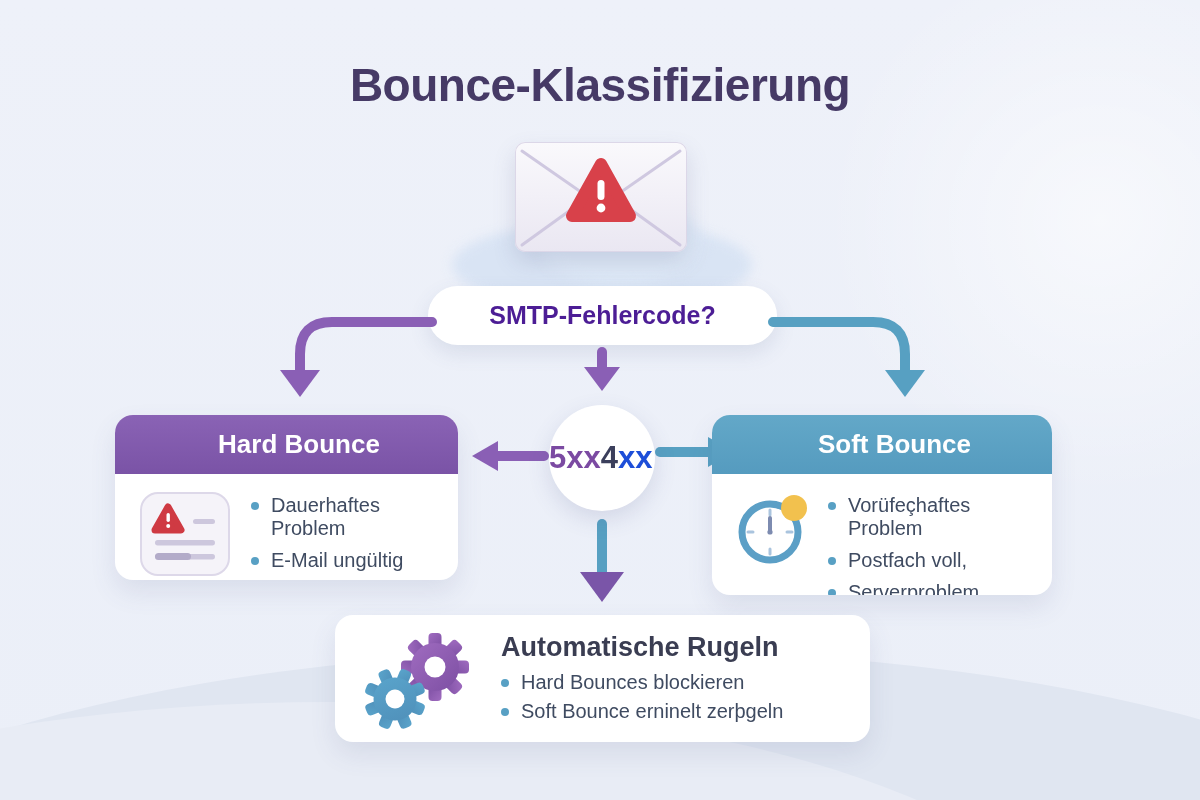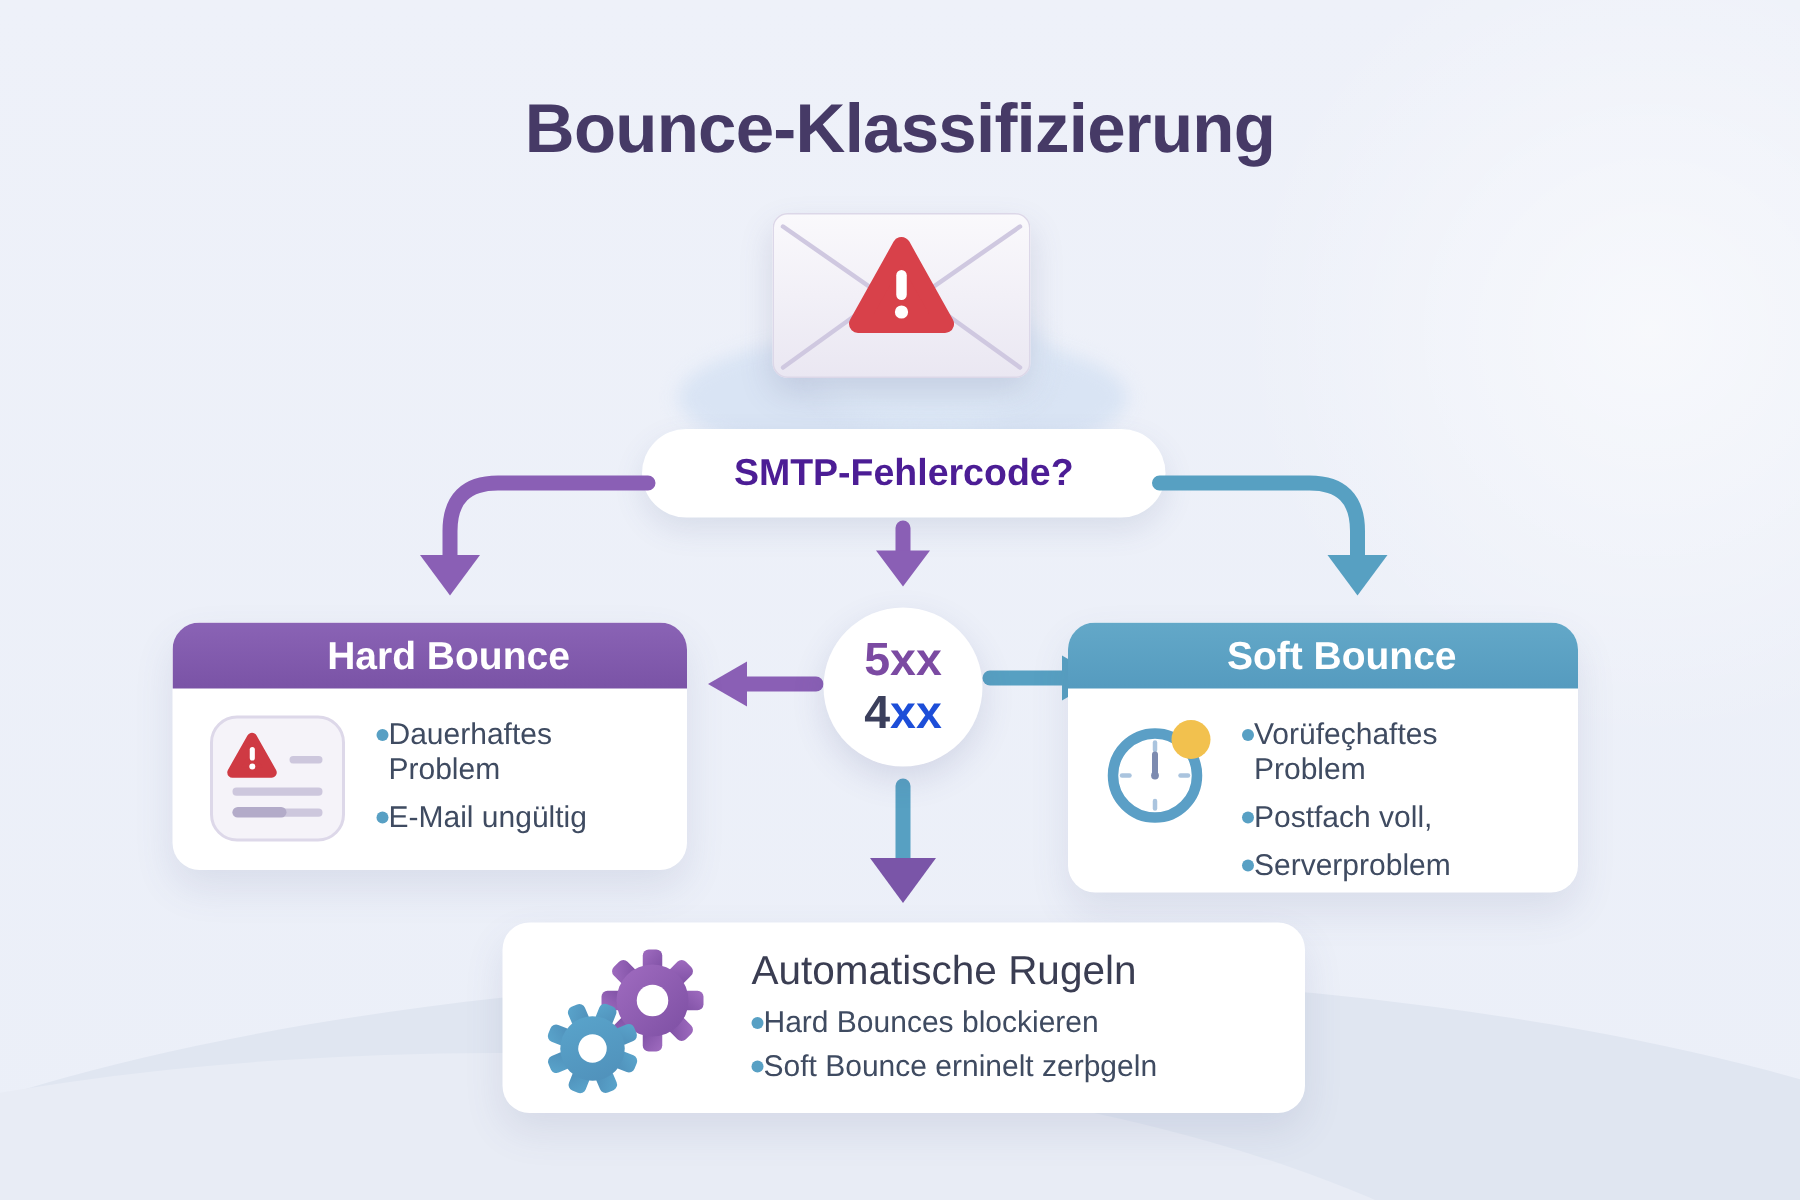--- a/index.html
+++ b/index.html
@@ -33,53 +33,53 @@
 
   
   .pill { position:absolute; left:428px; top:286px; width:349px; height:59px;
           background:#ffffff; border-radius:30px; display:flex; align-items:center; justify-content:center;
           box-shadow:0 8px 20px rgba(80,90,140,0.13);
           font-size:25px; font-weight:700; color:#4c1d95; }
 
   
   .circle { position:absolute; left:549px; top:405px; width:106px; height:106px;
           background:#ffffff; border-radius:50%; box-shadow:0 8px 22px rgba(80,90,140,0.16);
-          display:flex; flex-direction:column; align-items:center; justify-content:center;
+          display:flex; align-items:center; justify-content:flex-start;
           font-size:31px; font-weight:800; line-height:1.12; }
   .code-hard { color:#7b4aa2; }
   .code-soft-digit { color:#3b3f5c; }
   .code-soft-xx { color:#1d4ed8; }
 
   
   .card { position:absolute; background:#ffffff; border-radius:18px;
           box-shadow:0 12px 26px rgba(80,90,140,0.12); overflow:hidden; }
   .card-hard { left:115px; top:415px; width:343px; height:165px; }
   .card-soft { left:712px; top:415px; width:340px; height:180px; }
-  .card-head { height:44px; display:flex; align-items:center; justify-content:center;
+  .card-head { height:59px; display:flex; align-items:center; justify-content:center;
                color:#ffffff; font-size:26px; font-weight:700;padding-left:25px; }
   .head-hard { background:linear-gradient(180deg,#8a63b5 0%, #7a53a6 100%); }
   .head-soft { background:linear-gradient(180deg,#63a8c8 0%, #559bbf 100%); }
   .card-body { display:flex; align-items:flex-start; padding:16px 14px 0 22px; gap:18px; }
 
   ul.bullets { list-style:none; margin-top:4px; }
-  ul.bullets li { display:flex; align-items:baseline; 
+  ul.bullets li { display:flex; align-items:baseline; gap:12px;
                   font-size:20px; font-weight:500; color:#3f4b61; margin-bottom:9px; }
   ul.bullets li .dot { width:8px; height:8px; border-radius:50%; background:#58a0c4; flex:0 0 8px;
                   position:relative; top:-2px; }
 
   
   .doc-icon { width:96px; height:88px; flex:0 0 96px; }
   
   .clock-icon { width:76px; height:76px; flex:0 0 76px; margin-top:2px; }
 
   
   .card-rules { left:335px; top:615px; width:535px; height:127px; }
   .rules-body { display:flex; align-items:center; gap:26px; padding:14px 20px 10px 24px; height:100%; }
   .gears-icon { width:116px; height:103px; flex:0 0 116px; }
-  .rules-text .rules-title { font-size:27px; font-weight:400; color:#3a3d52; margin-bottom:8px; }
+  .rules-text .rules-title { font-size:27px; font-weight:700; color:#3a3d52; margin-bottom:8px; }
   .rules-text ul.bullets li { margin-bottom:6px; }
 </style>
 </head>
 <body>
 
 <div id="canvas">
 
   <div class="wave1"></div>
   <div class="wave2"></div>
   <div class="arc"></div>

